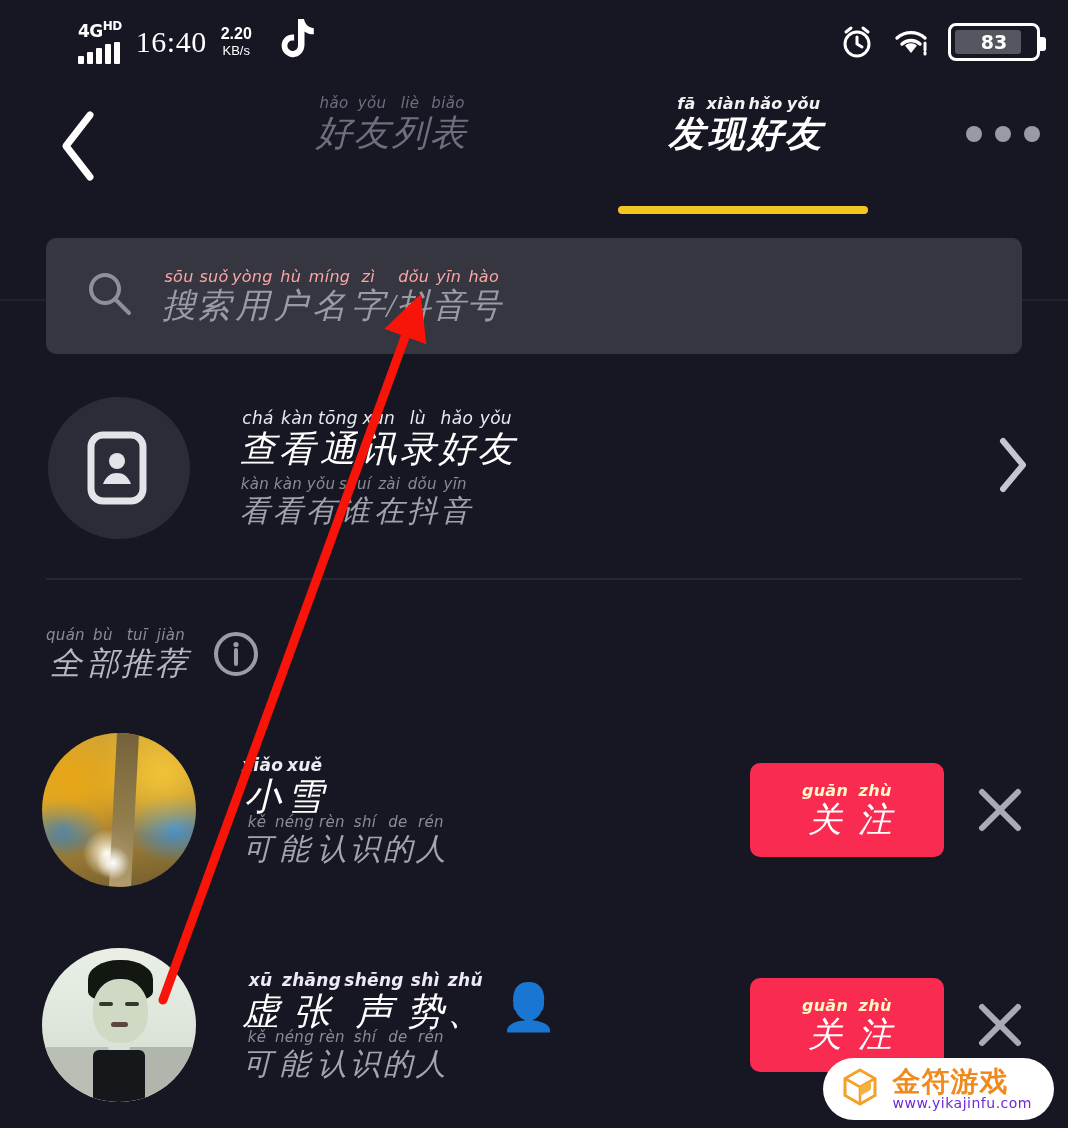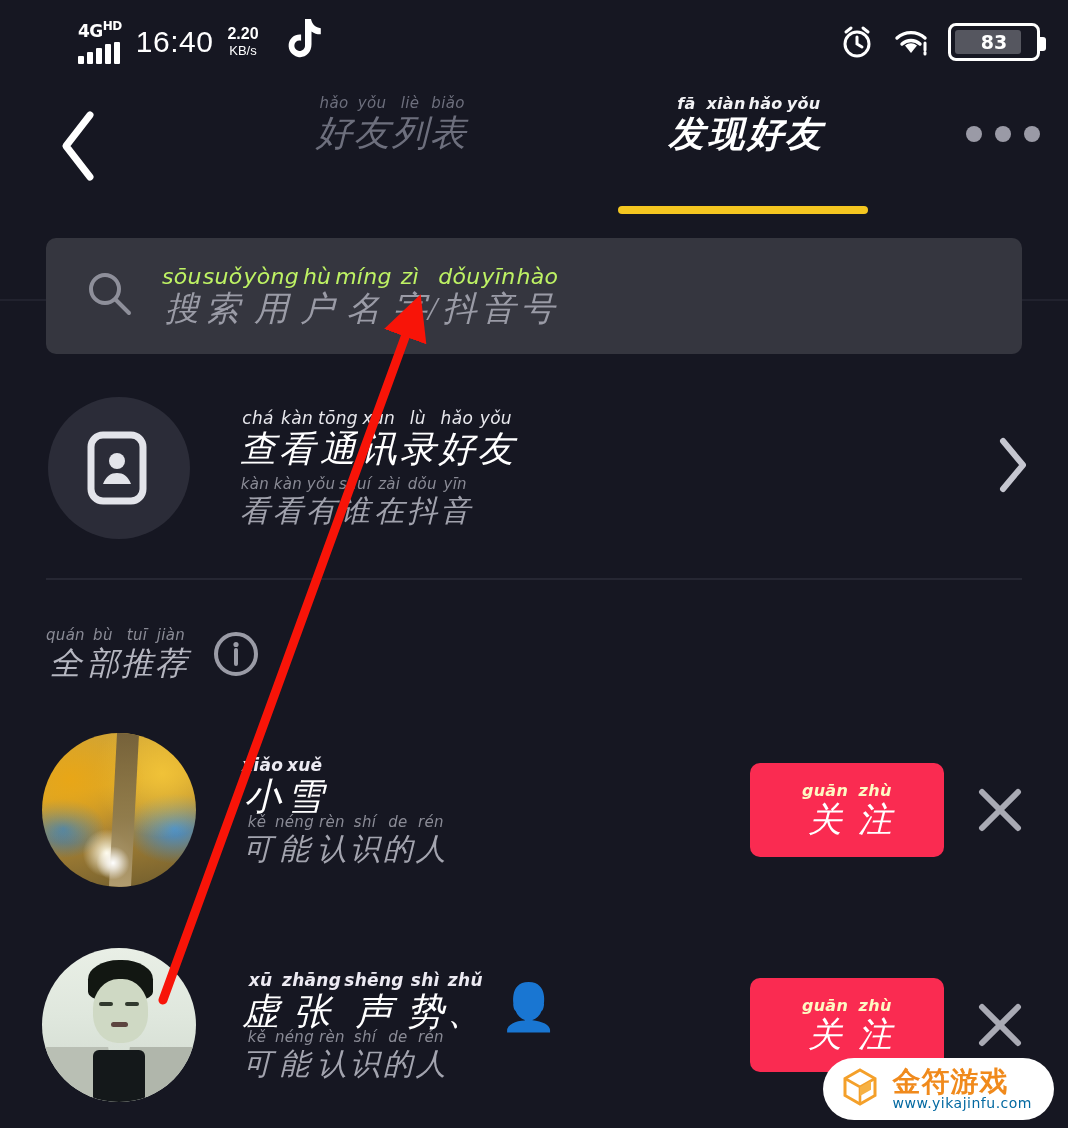--- a/index.html
+++ b/index.html
@@ -22,21 +22,21 @@
                font-family: "DejaVu Sans", sans-serif; }
   .sig-label sup { font-size: 12px; vertical-align: super; }
   .bars { display: flex; align-items: flex-end; gap: 3px; height: 22px; margin-top: 3px; }
   .bars i { display: block; width: 6px; background: #ffffff; border-radius: 1px; }
   .bars i:nth-child(1) { height: 8px; }
   .bars i:nth-child(2) { height: 12px; }
   .bars i:nth-child(3) { height: 16px; }
   .bars i:nth-child(4) { height: 20px; }
   .bars i:nth-child(5) { height: 22px; }
   .sb-time { font-size: 30px; font-weight: 500; letter-spacing: 0.5px;
-             font-family: Liberation Sans, sans-serif; }
+             font-family: Liberation Serif, serif; }
   .sb-net { display: flex; flex-direction: column; align-items: center; line-height: 1.15; }
   .sb-net .n1 { font-size: 16px; font-weight: 600; }
   .sb-net .n2 { font-size: 13px; }
   .tiktok-note { font-size: 40px; line-height: 1; margin-left: 12px; color: #fff; }
 
   .sb-right { position: absolute; right: 28px; display: flex; align-items: center; gap: 18px; }
   .alarm-icon { width: 34px; height: 34px; position: relative; }
   .wifi-icon { width: 38px; height: 30px; position: relative; }
   .battery {
     width: 92px; height: 38px; border: 3px solid #ffffff; border-radius: 8px;
@@ -78,21 +78,21 @@
   .more-dots i { display: block; width: 16px; height: 16px; border-radius: 50%; background: #9a9aa6; }
   .header-sep { position: absolute; top: 215px; left: 0; width: 1068px; height: 2px; background: #21222e; }
 
   
   .search-bar {
     position: absolute; left: 46px; top: 238px; width: 976px; height: 116px;
     background: #35363f; border-radius: 10px; display: flex; align-items: center;
   }
   .search-icon { margin-left: 38px; margin-right: 26px; }
   .search-ph { display: flex; align-items: flex-end; gap: 1px; }
-  .search-ph .py { color: #bef264; font-size: 22px; }
+  .search-ph .py { color: #fca5a5; font-size: 16px; }
   .search-ph .hz { color: #9a9ba6; font-size: 34px; }
 
   
   .contacts-row {
     position: absolute; left: 0; top: 388px; width: 1068px; height: 160px;
     display: flex; align-items: center;
   }
   .contacts-avatar {
     width: 142px; height: 142px; border-radius: 50%; background: #2b2c38;
     margin-left: 48px; display: flex; align-items: center; justify-content: center; flex: none;
@@ -169,21 +169,21 @@
   
   .annotation { position: absolute; left: 0; top: 0; width: 1068px; height: 1128px; pointer-events: none; }
 
   
   .watermark {
     position: absolute; right: 14px; bottom: 8px; height: 62px; padding: 0 22px 0 16px;
     background: #ffffff; border-radius: 31px; display: flex; align-items: center; gap: 12px;
   }
   .wm-text { display: flex; flex-direction: column; line-height: 1.05; }
   .wm-title { font-size: 28px; font-weight: bold; color: #f08a1c; letter-spacing: 1px; }
-  .wm-url { font-size: 14px; color: #0369a1; letter-spacing: 0.5px;
+  .wm-url { font-size: 14px; color: #6d28d9; letter-spacing: 0.5px;
             font-family: "DejaVu Sans", sans-serif; }
 </style>
 </head>
 <body>
 
 <div class="screen">
 
   <div class="statusbar">
     <div class="sb-left">
       <div class="sig-wrap">

